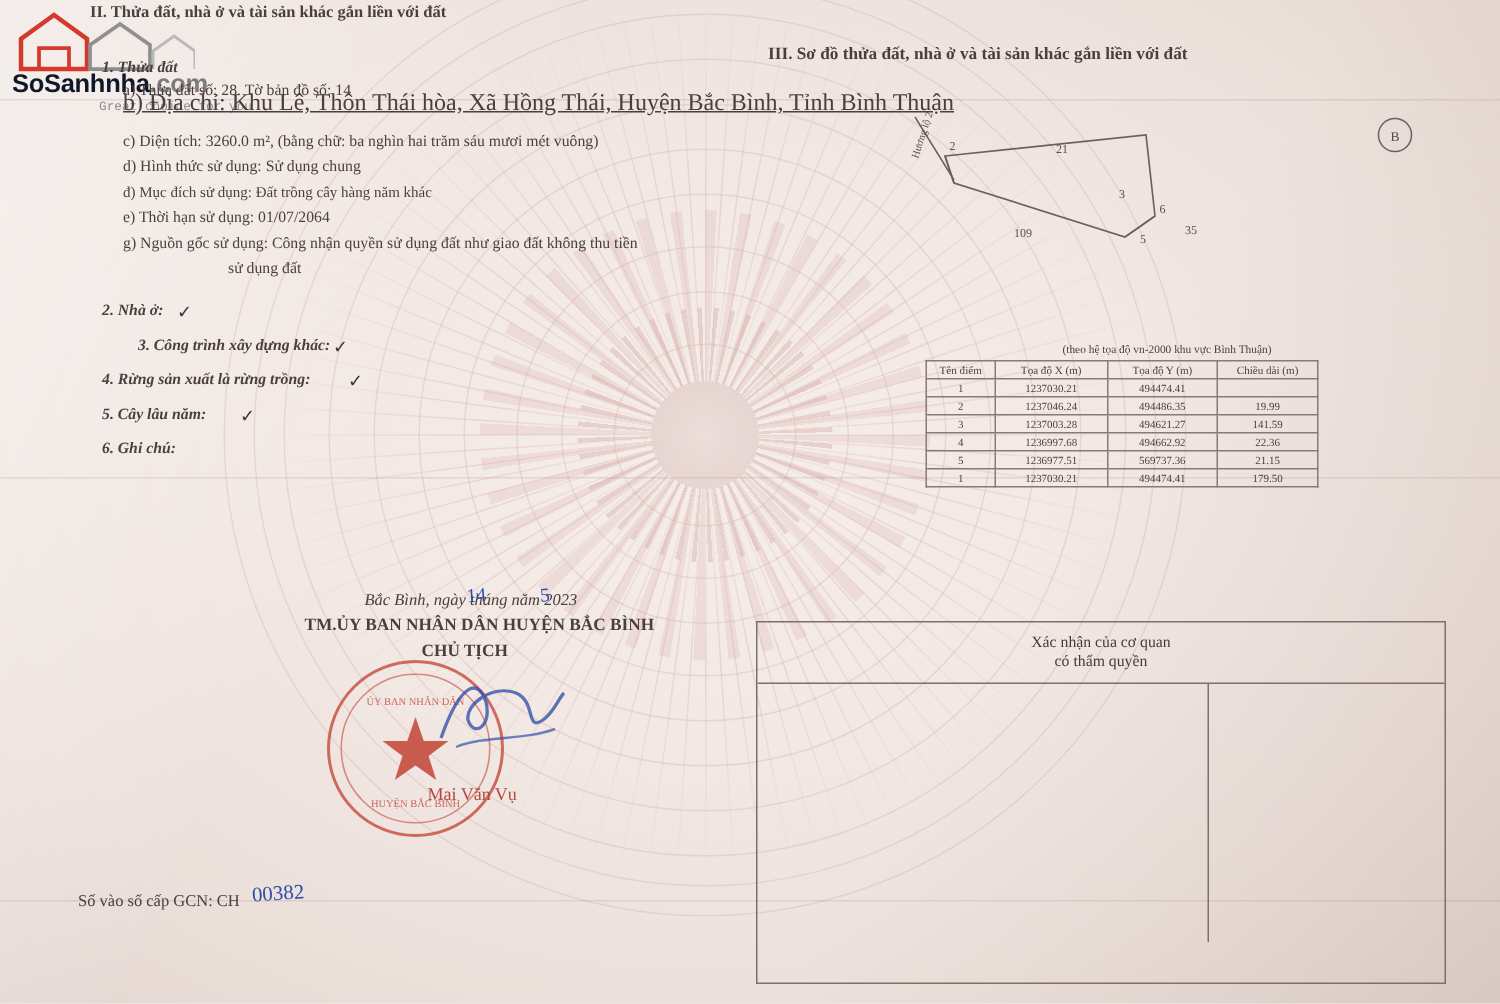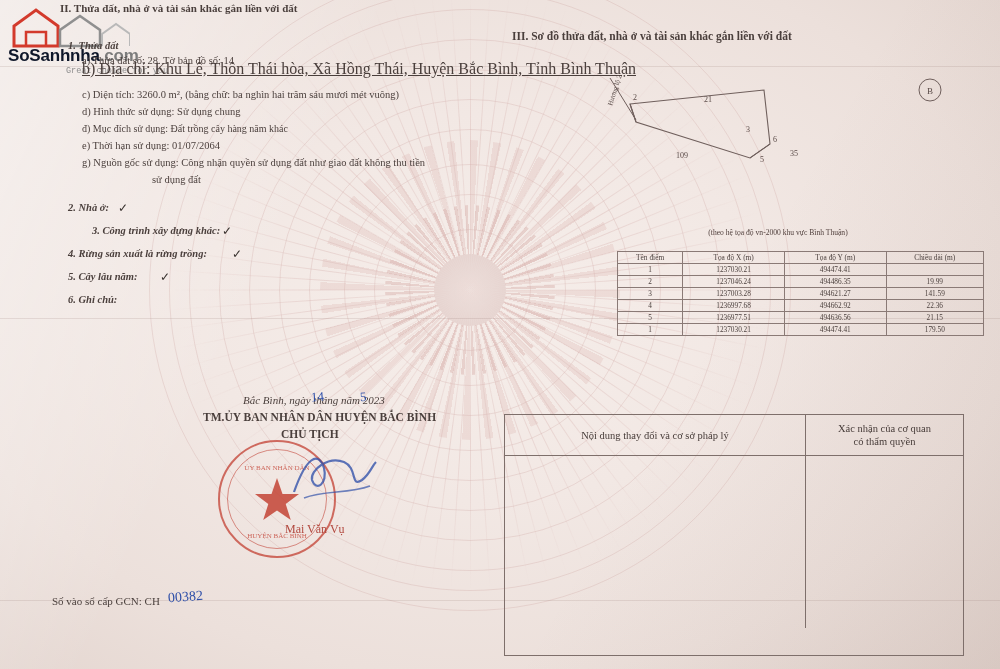--- a/index.html
+++ b/index.html
@@ -76,21 +76,21 @@
   .i{font-style:italic;}
   .hand{
     font-family:"Liberation Serif",serif;color:#2d4ea8;
     transform:rotate(-4deg);
   }
   
   #sec3title{position:absolute;left:512px;top:30px;font-size:11.5px;font-weight:bold;color:#4a3f3c;text-align:center;}
   #mapbox{position:absolute;left:600px;top:62px;width:360px;height:160px;}
   #coordbox{position:absolute;left:617px;top:228px;width:322px;}
   #coordbox .cap{font-size:7.6px;color:#52413e;text-align:center;line-height:1.25;}
-  table.coords{border-collapse:collapse;width:367px;margin-top:14px;}
+  table.coords{border-collapse:collapse;width:262px;margin-top:3px;}
   table.coords td,table.coords th{
     border:1px solid #8a7a76;font-size:7.3px;color:#4a3f3c;
     padding:1px 2px;text-align:center;font-weight:normal;
   }
   table.coords th{font-size:7.4px;}
   
   #sec4{position:absolute;left:504px;top:414px;width:458px;height:240px;border:1px solid #7e6f6b;}
   #sec4 .head{
     height:26px;border-bottom:1px solid #7e6f6b;display:flex;align-items:center;justify-content:center;
     font-weight:bold;font-size:11.5px;color:#463b38;
@@ -360,36 +360,35 @@
         </tr>
         <tr>
           <td>4</td>
           <td>1236997.68</td>
           <td>494662.92</td>
           <td>22.36</td>
         </tr>
         <tr>
           <td>5</td>
           <td>1236977.51</td>
-          <td>494636.56</td>
+          <td>569737.36</td>
           <td>21.15</td>
         </tr>
         <tr>
           <td>1</td>
           <td>1237030.21</td>
           <td>494474.41</td>
           <td>179.50</td>
         </tr>
       </tbody>
   </table>
 </div>
 
 <div id="sec4">
   <div class="sub">
-    <div class="c1">Nội dung thay đổi và cơ sở pháp lý</div>
     <div class="c2">
       <div>
         <div>Xác nhận của cơ quan</div>
         <div>có thẩm quyền</div>
       </div>
     </div>
   </div>
   <div class="body">
     <div class="c1"></div>
     <div class="c2"></div>

